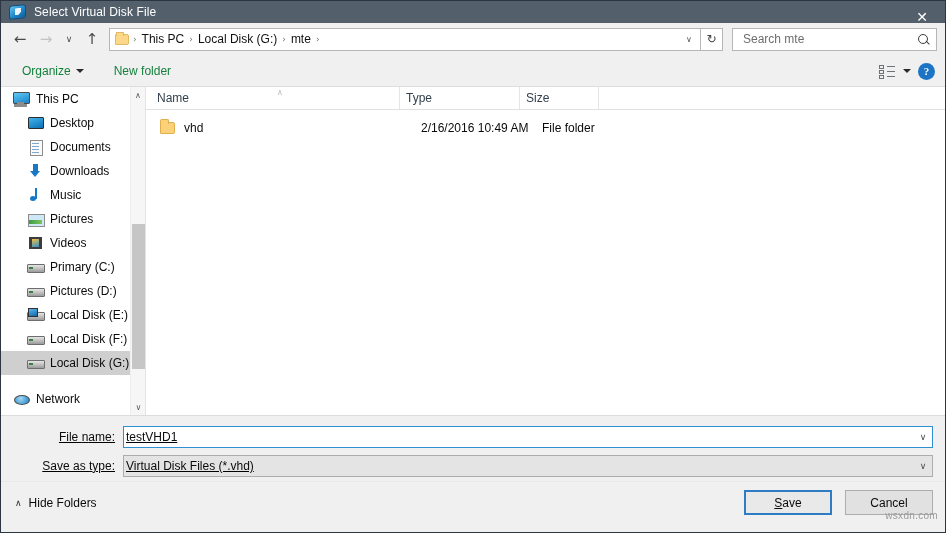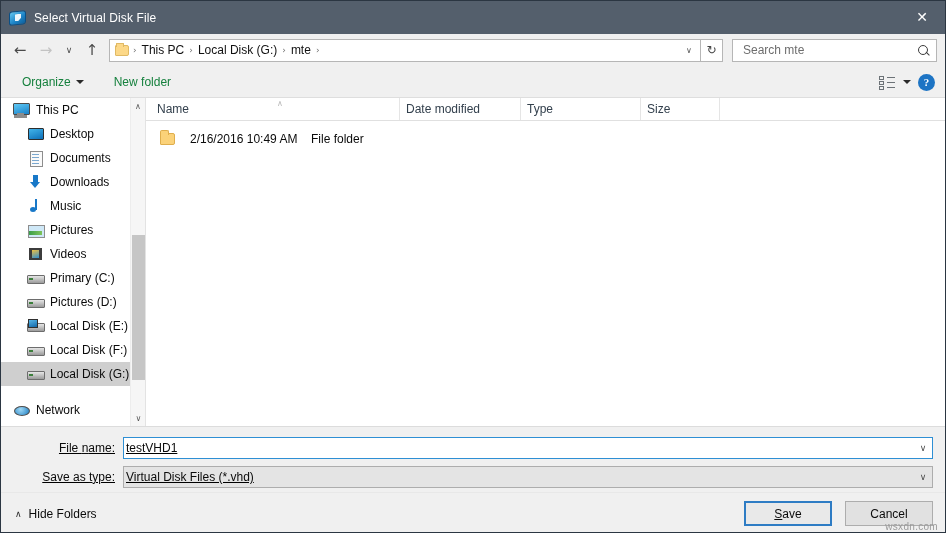--- a/index.html
+++ b/index.html
@@ -13,21 +13,21 @@
   #dialog {
     position: relative;
     width: 946px; height: 533px;
     background: #f0f0f0;
     border: 1px solid #2b3642;
     overflow: hidden;
   }
 
   
   #titlebar {
-    height: 33px;
+    height: 22px;
     background: #545f6c;
     display: flex;
     align-items: center;
     position: relative;
   }
   #title-icon {
     width: 16px; height: 16px;
     margin-left: 9px; margin-right: 8px;
     position: relative;
   }
@@ -685,33 +685,31 @@
         <div class="sb-arrow" id="sb-down">∨</div>
       </div>
     </div>
 
     <div id="filelist">
       <div id="colheaders">
         <div class="colh cell-name">
           <span>Name</span>
           <span id="sort-caret">∧</span>
         </div>
-        <div class="colh cell-date">
-          <span>Date modified</span>
-        </div>
         <div class="colh cell-type">
           <span>Type</span>
         </div>
         <div class="colh cell-size">
           <span>Size</span>
         </div>
       </div>
 
       <div class="file-row" style="margin-top:6px;">
         <span class="folder-ico"></span>
+        <span style="width:231px;">vhd</span>
         <span class="cell-date">2/16/2016 10:49 AM</span>
         <span class="cell-type">File folder</span>
         <span class="cell-size"></span>
       </div>
     </div>
   </div>
 
   <div id="formarea">
     <div class="form-row">
       <div class="form-label"><span>File </span><span class="u">n</span><span>ame:</span></div>

